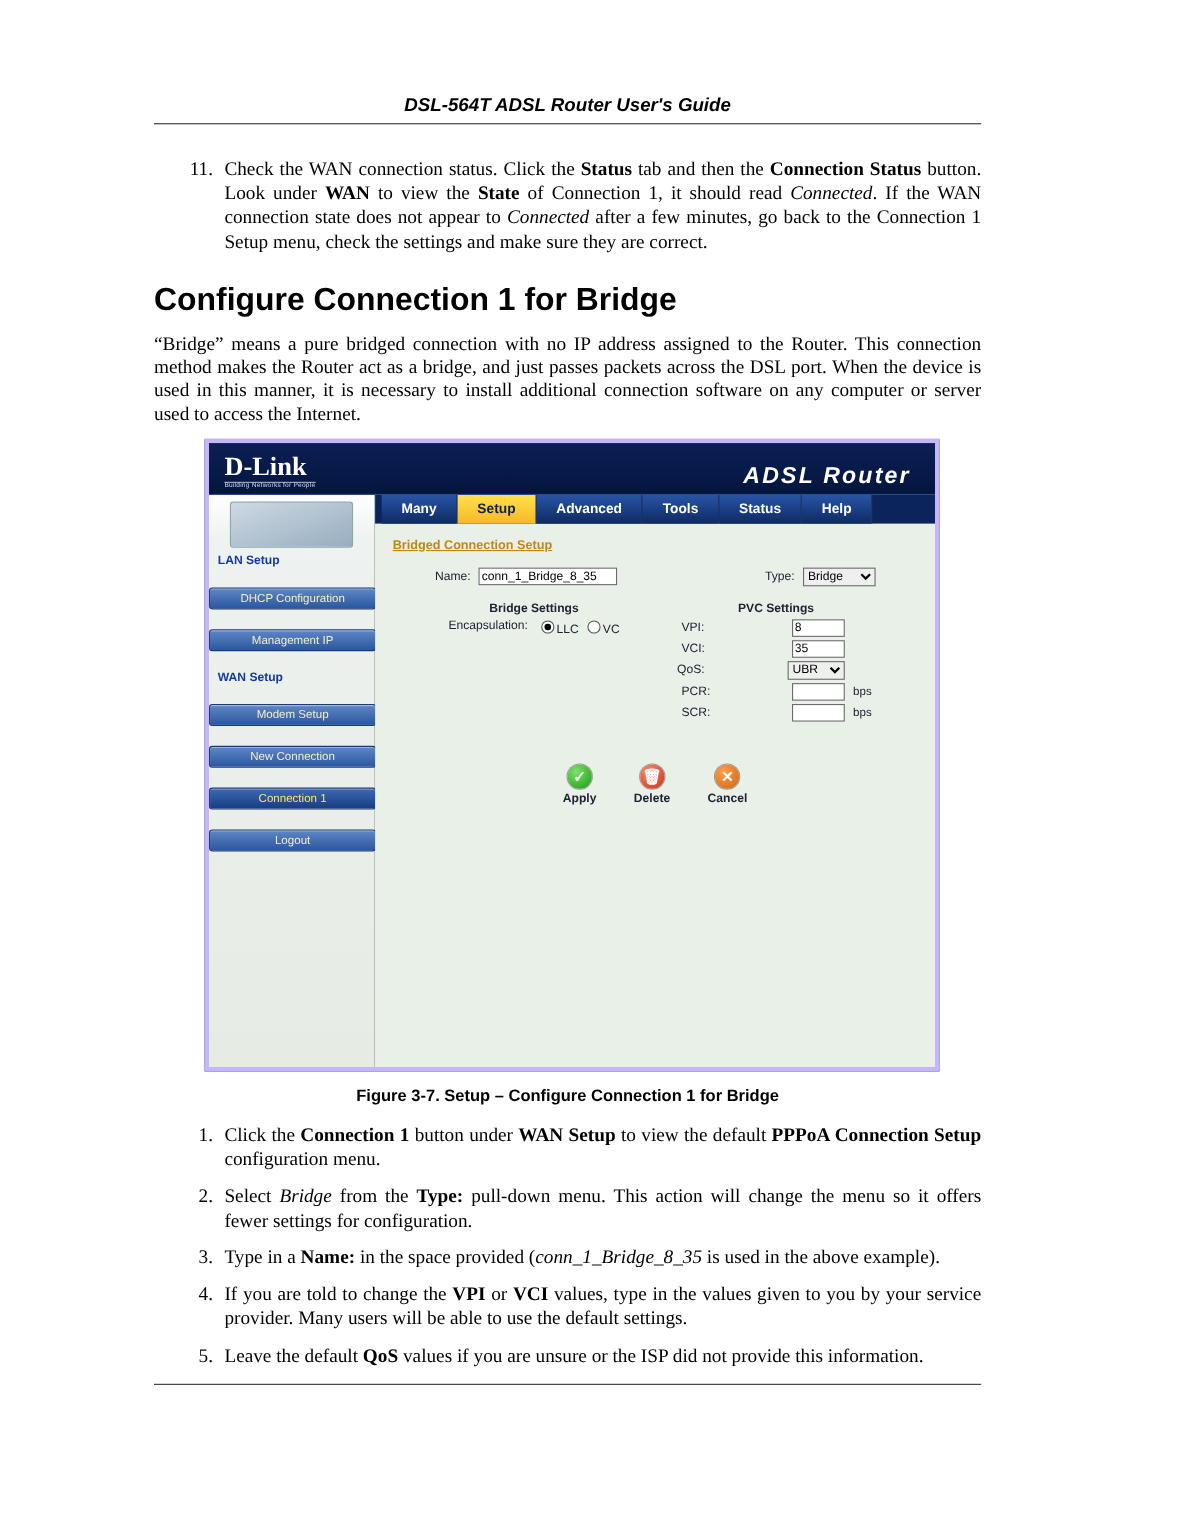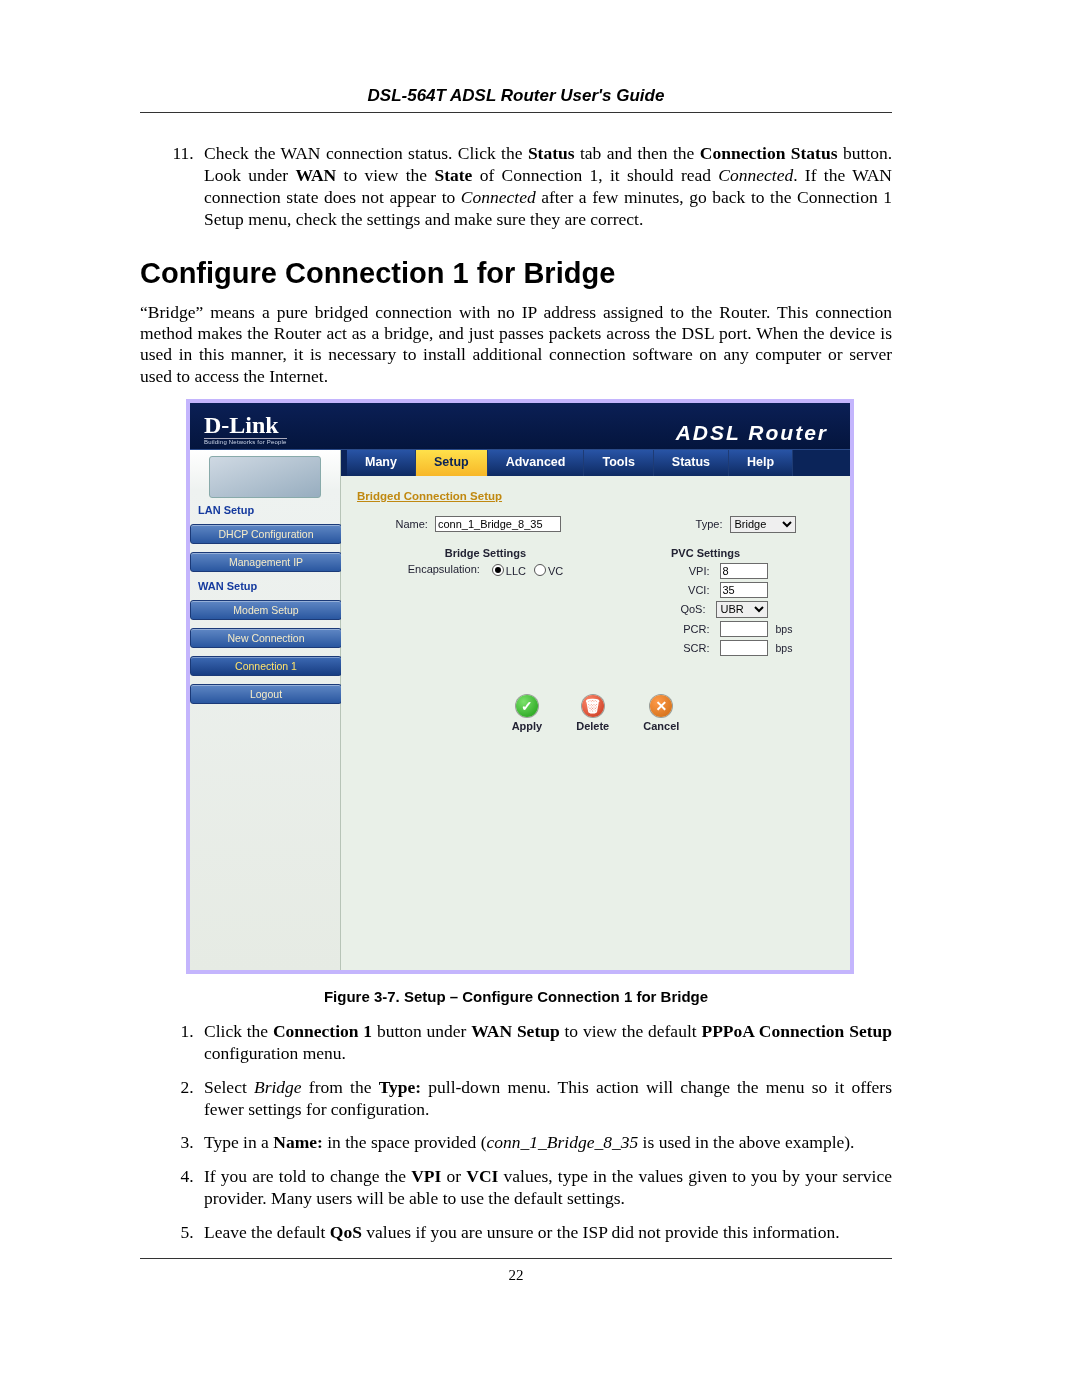--- a/index.html
+++ b/index.html
@@ -119,21 +119,21 @@
   }
   .sb-section-label {
     color: #153a9e;
     font-weight: bold;
     font-size: 11px;
     margin: 6px 0 6px 8px;
   }
   .sb-btn {
     display: block;
     width: 120px;
-    margin: 8px auto;
+    margin: 18px auto;
     padding: 3px 15px;
     text-align: center;
     font-size: 10.5px;
     border: 1px solid #1b3a78;
     border-radius: 3px;
     background: linear-gradient(#5f87c4, #2a57a0);
     color: #f6ecc8;
     box-shadow: inset 0 1px 0 rgba(255,255,255,0.35);
     cursor: pointer;
   }
@@ -208,21 +208,21 @@
   }
   .col { flex:1; }
   .col-head {
     text-align: center;
     font-weight: bold;
     font-size: 11px;
     color:#223;
     margin-bottom: 4px;
   }
   .kv { display:flex; align-items:center; justify-content:flex-end; gap:6px; margin-bottom:3px; font-size:11px; color:#223; }
-  .kv .lbl { width:90px; text-align:right; }
+  .kv .lbl { width:90px; }
   .unit { font-size:10.5px; color:#223; margin-left:2px; width:20px; }
   .enc-row { display:flex; justify-content:center; gap:8px; font-size:11px; color:#223; }
   .radio-dot { display:inline-block; width:10px; height:10px; border:1px solid #555; border-radius:50%; background:#fff; position:relative; top:1px; margin-right:2px; }
   .radio-dot.on::after { content:""; position:absolute; inset:2px; background:#000; border-radius:50%; }
   .action-bar {
     display:flex;
     justify-content:center;
     gap:34px;
     margin-top:36px;
   }
@@ -412,15 +412,14 @@
 
   <ol class="steps" id="steps-list">
       <li>Click the <b>Connection 1</b> button under <b>WAN Setup</b> to view the default <b>PPPoA Connection Setup</b> configuration menu.</li>
       <li>Select <i>Bridge</i> from the <b>Type:</b> pull-down menu. This action will change the menu so it offers fewer settings for configuration.</li>
       <li>Type in a <b>Name:</b> in the space provided (<i>conn_1_Bridge_8_35</i> is used in the above example).</li>
       <li>If you are told to change the <b>VPI</b> or <b>VCI</b> values, type in the values given to you by your service provider. Many users will be able to use the default settings.</li>
       <li>Leave the default <b>QoS</b> values if you are unsure or the ISP did not provide this information.</li>
     </ol>
 
   <hr class="hr-bottom">
-  <div class="page-number">22</div>
 
 </div>
 
 </body></html>

